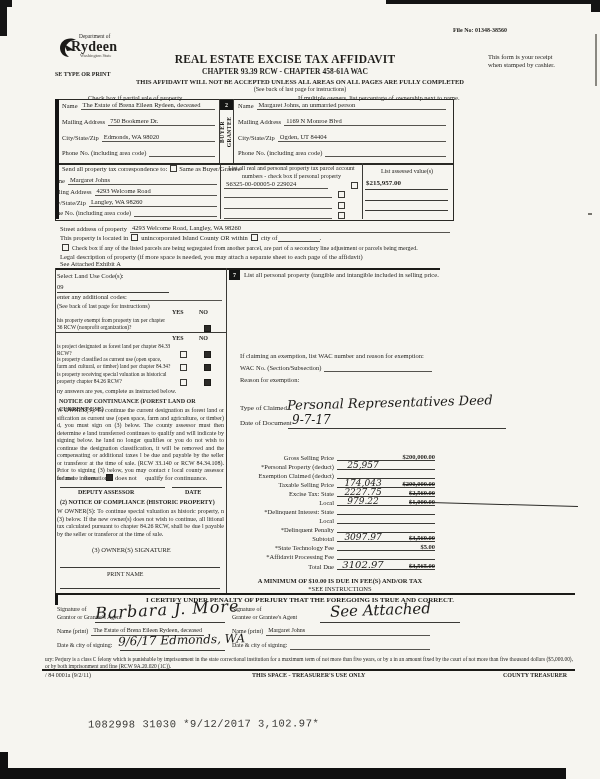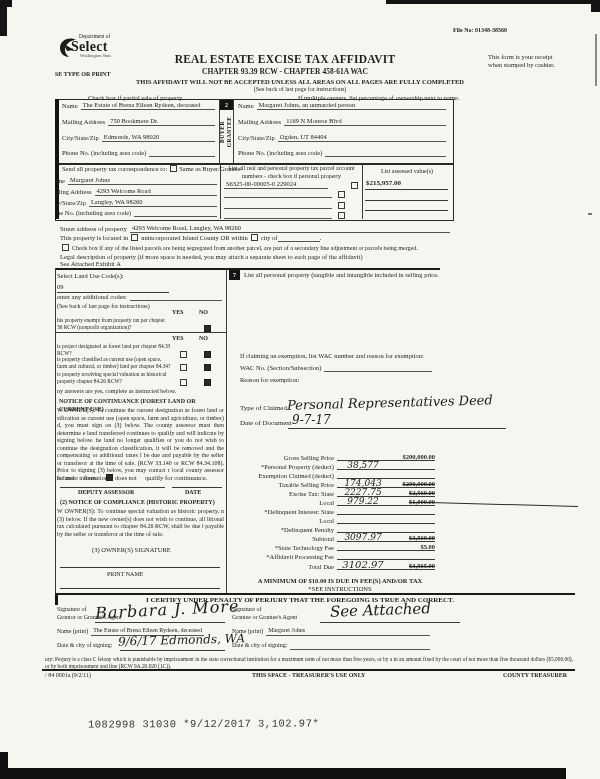--- a/index.html
+++ b/index.html
@@ -53,21 +53,21 @@
   <div class="abs" style="left:0;top:752px;width:8px;height:20px;background:#101010;"></div>
 
   <div class="abs t6 b" style="left:453px;top:27px;">File No: 01348-38560</div>
 
   <div class="abs" style="left:58px;top:33px;width:90px;">
     <svg width="20" height="22" style="position:absolute;left:0;top:3px;">
       <path d="M18,4 C10,0 2,5 2,12 C2,17 6,21 11,21 C7,18 6,14 8,10 C10,6 14,4 18,4 Z" fill="#1b1a18"></path>
       <path d="M6,8 L16,14 L9,15 Z" fill="#1b1a18"></path>
     </svg>
     <div class="t5" style="margin-left:21px;">Department of</div>
-    <div style="margin-left:13px;font-size:14px;font-weight:bold;line-height:13px;letter-spacing:0.3px;">Select</div>
+    <div style="margin-left:13px;font-size:14px;font-weight:bold;line-height:13px;letter-spacing:0.3px;">Rydeen</div>
     <div style="margin-left:22px;font-size:4.5px;color:#4c4a45;">Washington State</div>
   </div>
   <div class="abs t6 b" style="left:55px;top:71px;">SE TYPE OR PRINT</div>
 
   <div class="abs b c" style="left:130px;top:53px;width:310px;font-size:11.5px;letter-spacing:0.2px;">REAL ESTATE EXCISE TAX AFFIDAVIT</div>
   <div class="abs b c" style="left:130px;top:67px;width:310px;font-size:7.5px;">CHAPTER 93.39 RCW - CHAPTER 458-61A WAC</div>
   <div class="abs t65" style="left:488px;top:53px;width:92px;">
     <div>This form is your receipt</div>
     <div>when stamped by cashier.</div>
   </div>
@@ -286,21 +286,21 @@
   <div class="abs hw" style="left:292px;top:413px;font-size:12px;">9-7-17</div>
   <div class="abs hl" style="left:288px;top:428px;width:218px;"></div>
 
   <div class="mrow" style="top:452px;">
     <span class="mlab">Gross Selling Price</span>
       <span class="mhw hw"></span>
       <span class="mpr">$200,000.00</span>
   </div>
   <div class="mrow" style="top:461px;">
     <span class="mlab">*Personal Property (deduct)</span>
-      <span class="mhw hw">38,577</span>
+      <span class="mhw hw">25,957</span>
       <span class="mpr"></span>
   </div>
   <div class="mrow" style="top:470px;">
     <span class="mlab">Exemption Claimed (deduct)</span>
       <span class="mhw hw"></span>
       <span class="mpr"></span>
   </div>
   <div class="mrow" style="top:479px;">
     <span class="mlab">Taxable Selling Price</span>
       <span class="mhw hw">174,043</span>

